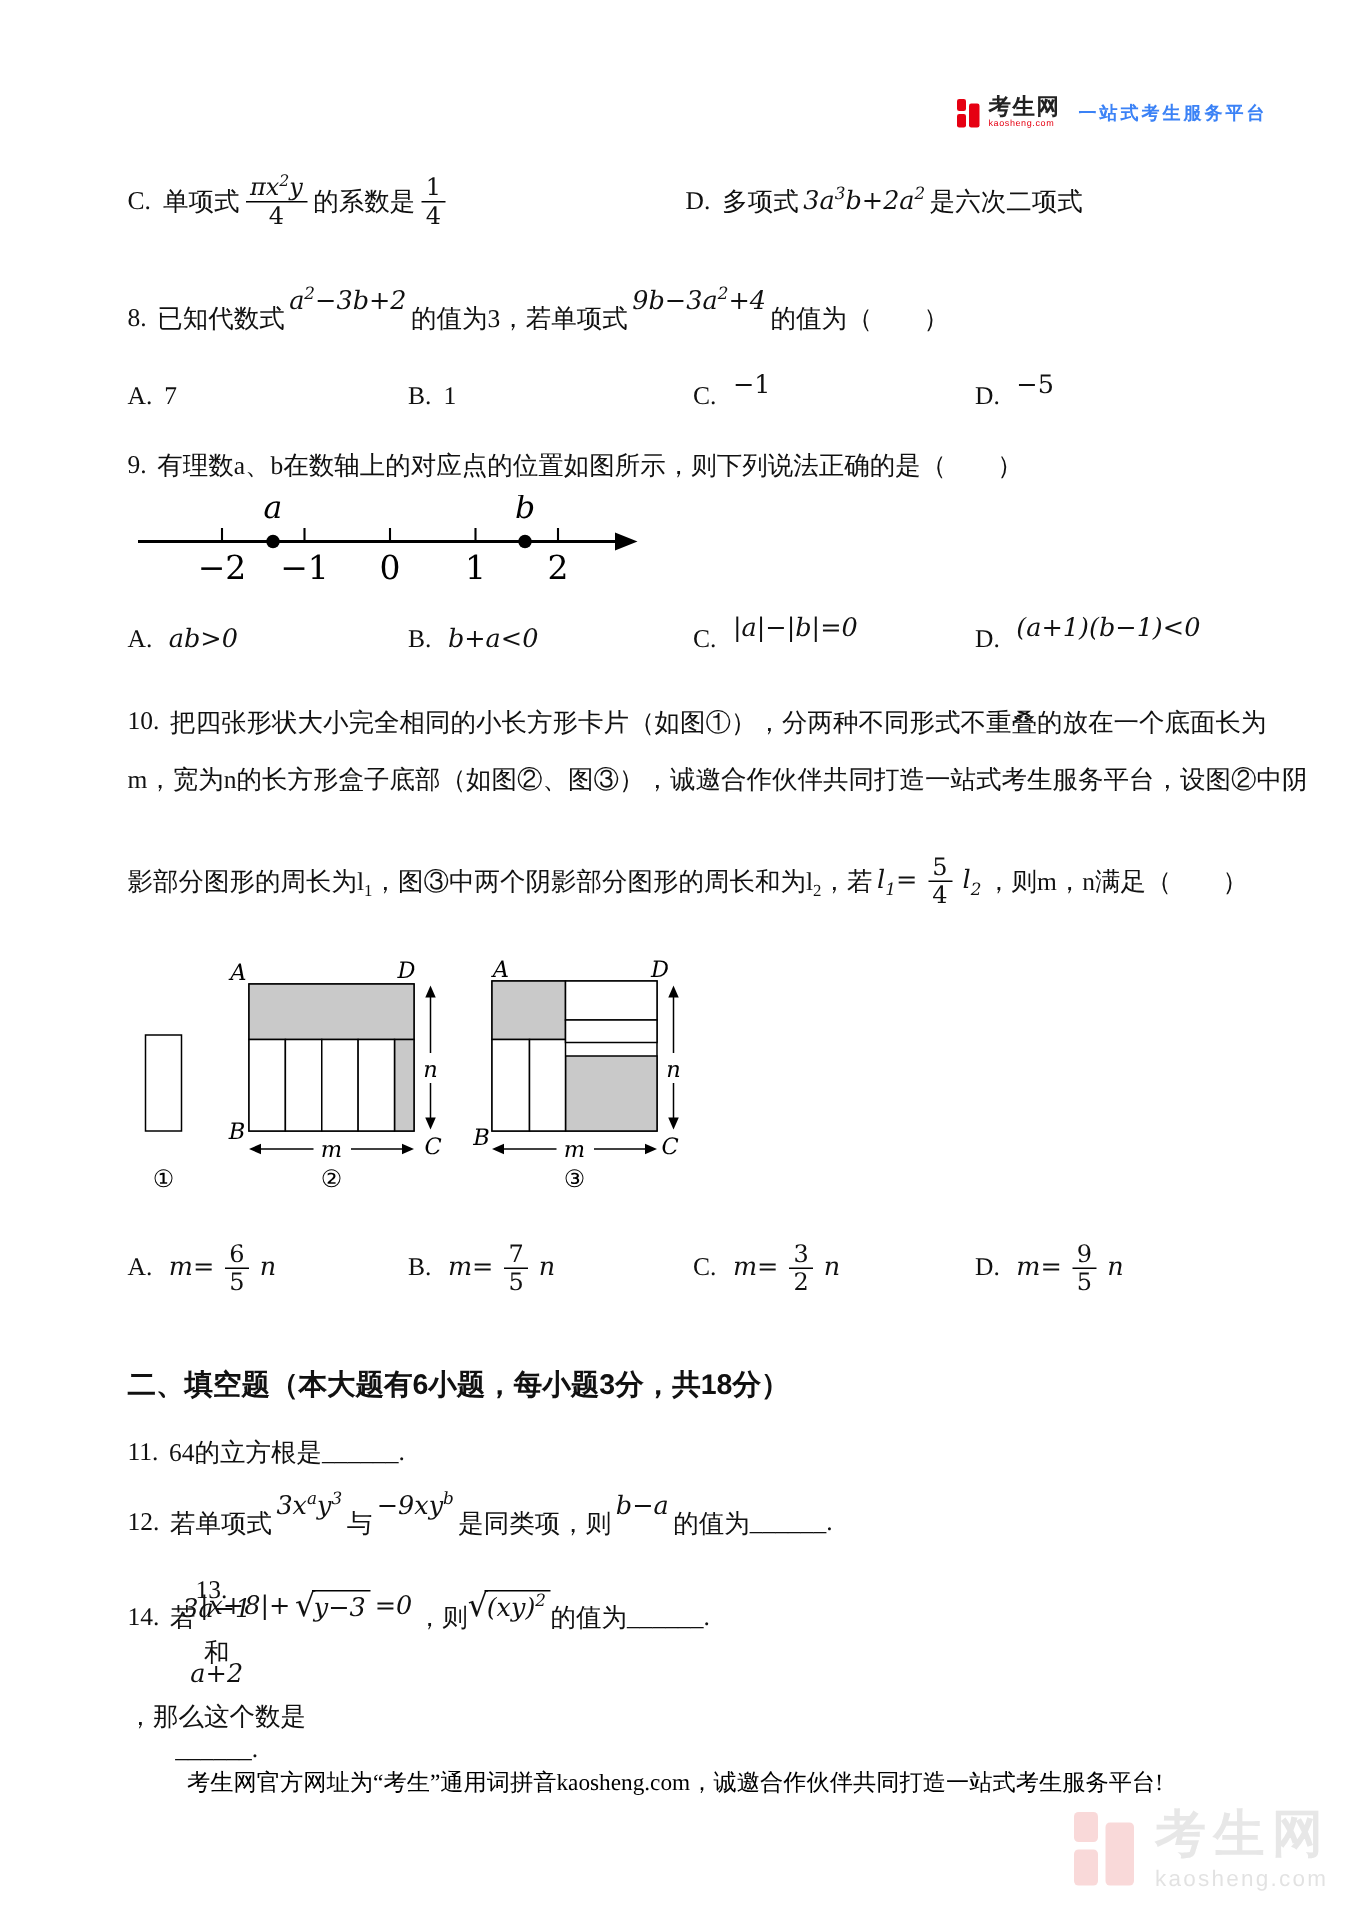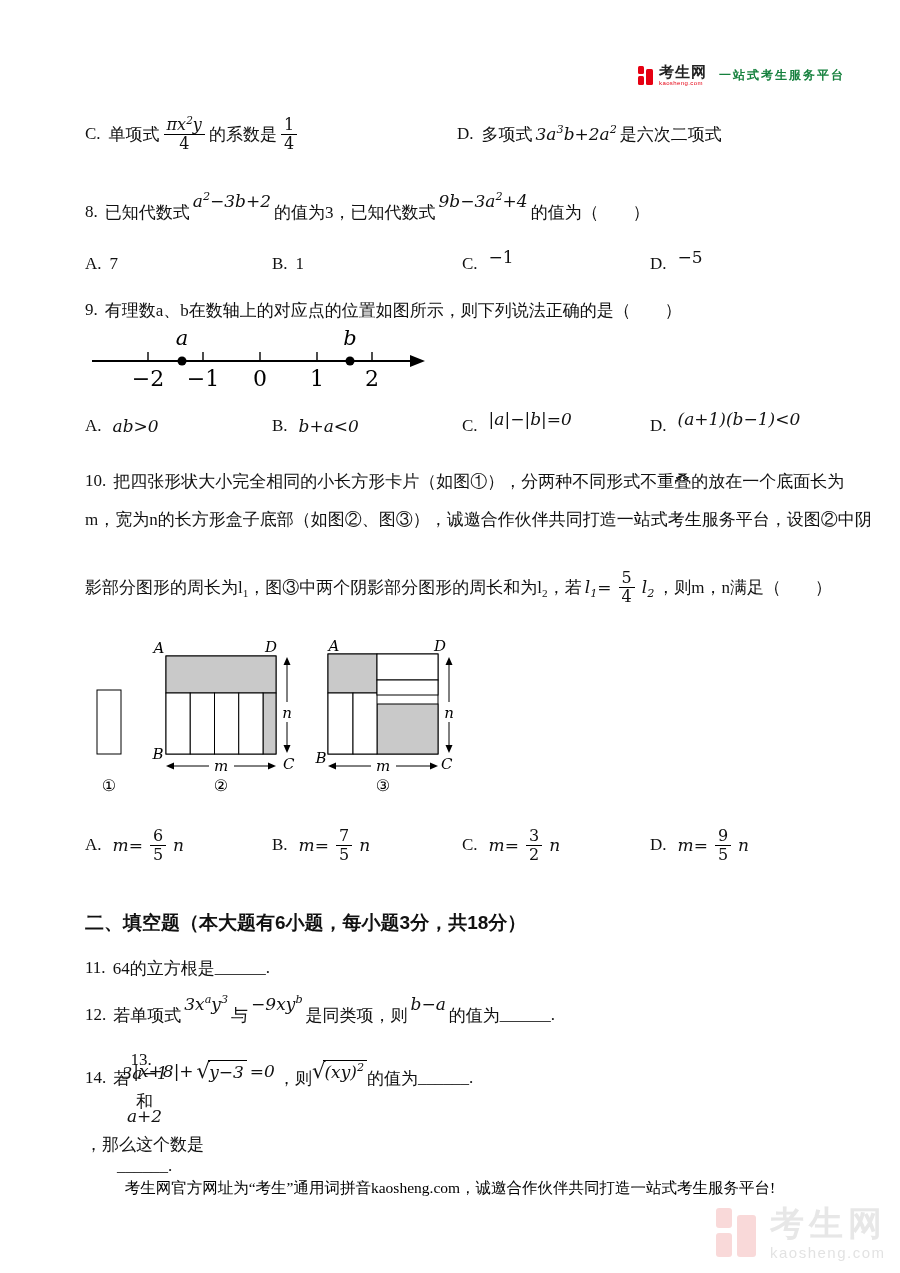--- a/index.html
+++ b/index.html
@@ -28,21 +28,21 @@
   
   .logo{position:absolute;left:638px;top:64px;display:flex;align-items:center;}
   .logo-icon{position:relative;width:17px;height:21px;margin-right:4px;}
   .logo-icon .b1,.logo-icon .b2,.logo-icon .b3{position:absolute;background:#e60012;border-radius:1.5px;}
   .logo-icon .b1{left:0;top:1px;width:6px;height:8px;}
   .logo-icon .b2{left:0;top:11px;width:6px;height:9px;}
   .logo-icon .b3{left:8px;top:4px;width:7px;height:16px;}
   .logo-brand{display:flex;flex-direction:column;line-height:1;}
   .brand-cn{font-family:"Liberation Sans",sans-serif;font-weight:700;font-size:15px;color:#222;letter-spacing:1px;}
   .brand-dom{font-family:"Liberation Sans",sans-serif;font-size:6px;color:#e60012;letter-spacing:.4px;margin-top:1px;}
-  .logo-tag{font-family:"Liberation Sans",sans-serif;font-weight:700;font-size:12px;color:#15803d;
+  .logo-tag{font-family:"Liberation Sans",sans-serif;font-weight:700;font-size:12px;color:#3b82f6;
             letter-spacing:2px;margin-left:12px;}
   
   .footer{position:absolute;left:0;top:1178px;width:900px;text-align:center;font-size:15.5px;color:#000000;}
   .wm{position:absolute;left:716px;top:1206px;display:flex;align-items:flex-start;opacity:.85;}
   .wm-icon{position:relative;width:46px;height:58px;margin-right:8px;}
   .wm-icon i{position:absolute;background:#f8d3d3;border-radius:3px;}
   .wm-icon .w1{left:0;top:2px;width:16px;height:20px;}
   .wm-icon .w2{left:0;top:27px;width:16px;height:24px;}
   .wm-icon .w3{left:21px;top:9px;width:19px;height:42px;}
   .wm-text{display:flex;flex-direction:column;line-height:1;}
@@ -85,21 +85,21 @@
     <span class="t lbl">D.</span>
     <span class="t">多项式</span>
     <span class="m">3a<sup>3</sup>b+2a<sup>2</sup></span>
     <span class="t">是六次二项式</span>
   </div>
 
   <div class="ln" style="left:85px;top:188px;height:48px;">
     <span class="t qnum">8.</span>
     <span class="t">已知代数式</span>
     <span class="m raise">a<sup>2</sup>−3b+2</span>
-    <span class="t">的值为3，已知代数式</span>
+    <span class="t">的值为3，若单项式</span>
     <span class="m raise">9b−3a<sup>2</sup>+4</span>
     <span class="t">的值为（　　）</span>
   </div>
   <div class="ln" style="left:85px;top:246px;height:36px;">
     <span class="t lbl">A.</span>
     <span class="t">7</span>
   </div>
   <div class="ln" style="left:272px;top:246px;height:36px;">
     <span class="t lbl">B.</span>
     <span class="t">1</span>

